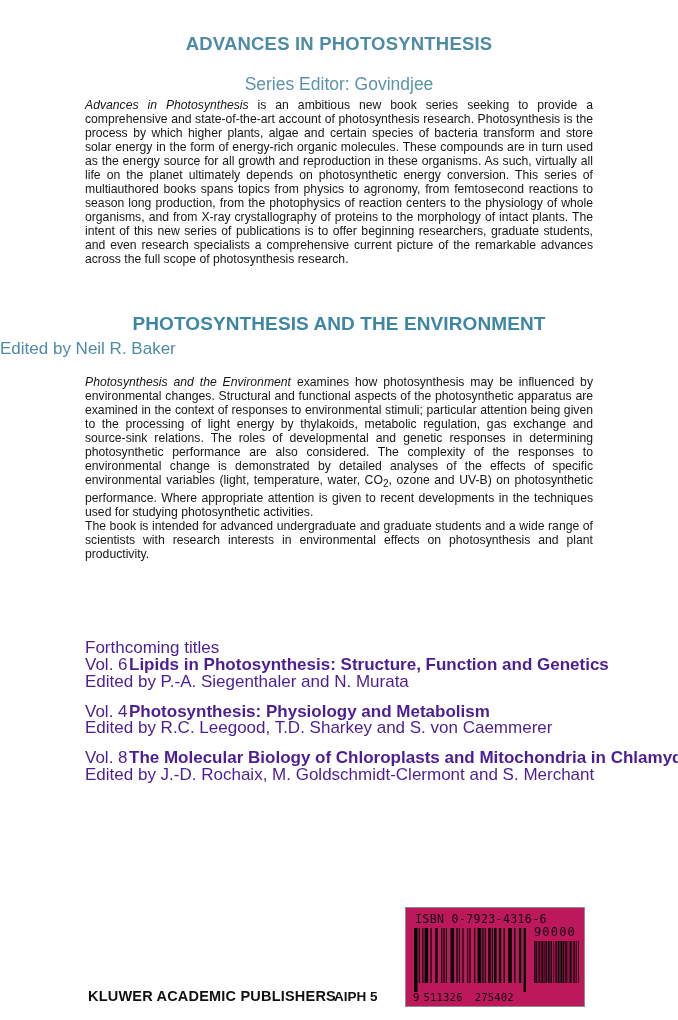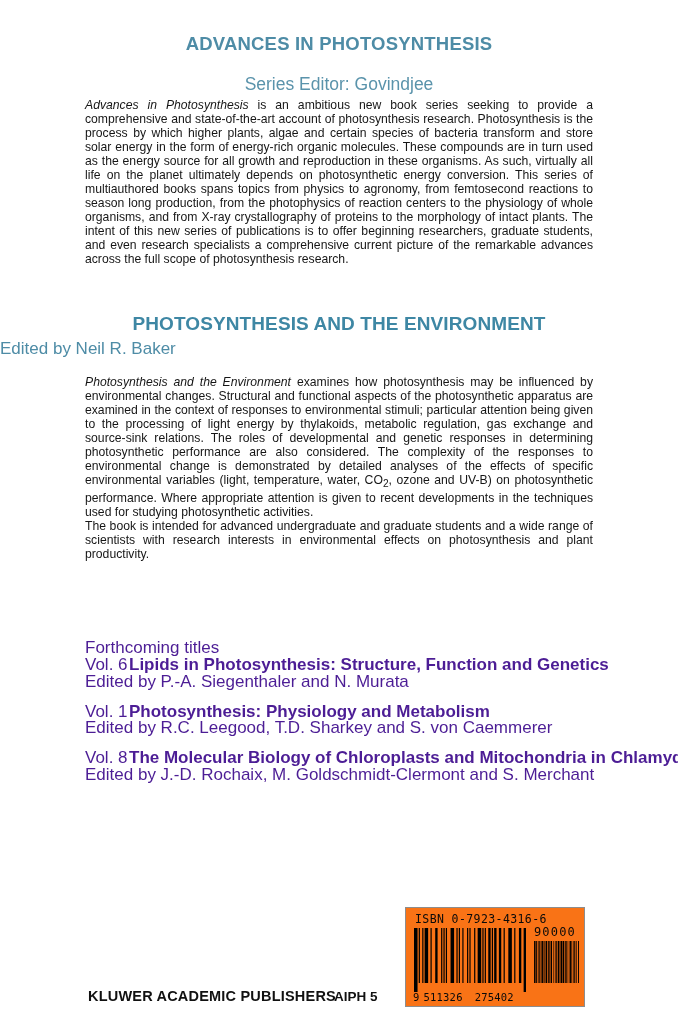--- a/index.html
+++ b/index.html
@@ -125,21 +125,21 @@
     color: #111111;
   }
 
   
   .barcode-box {
     position: absolute;
     left: 405px;
     top: 907px;
     width: 180px;
     height: 100px;
-    background: #f97316;
+    background: #be185d;
     border: 1px solid #8d8d8d;
     box-sizing: border-box;
   }
   .isbn-text {
     position: absolute;
     left: 9px;
     top: 4px;
     font-family: "DejaVu Sans Mono", "Liberation Mono", monospace;
     font-size: 11.5px;
     letter-spacing: 0.4px;
@@ -207,21 +207,21 @@
 
     <div class="vol-entry">
       <span class="vol-line">
         <span class="vol-num">Vol. 6</span><span class="vol-name">Lipids in Photosynthesis:  Structure, Function and Genetics</span>
       </span>
       <span class="vol-editors">Edited by P.-A. Siegenthaler and N. Murata</span>
     </div>
 
     <div class="vol-entry">
       <span class="vol-line">
-        <span class="vol-num">Vol. 1</span><span class="vol-name">Photosynthesis:  Physiology and Metabolism</span>
+        <span class="vol-num">Vol. 4</span><span class="vol-name">Photosynthesis:  Physiology and Metabolism</span>
       </span>
       <span class="vol-editors">Edited by R.C. Leegood, T.D. Sharkey and S. von Caemmerer</span>
     </div>
 
     <div class="vol-entry">
       <span class="vol-line">
         <span class="vol-num">Vol. 8</span><span class="vol-name">The Molecular Biology of Chloroplasts and Mitochondria in Chlamydomonas</span>
       </span>
       <span class="vol-editors">Edited by J.-D. Rochaix, M. Goldschmidt-Clermont and S. Merchant</span>
     </div>

